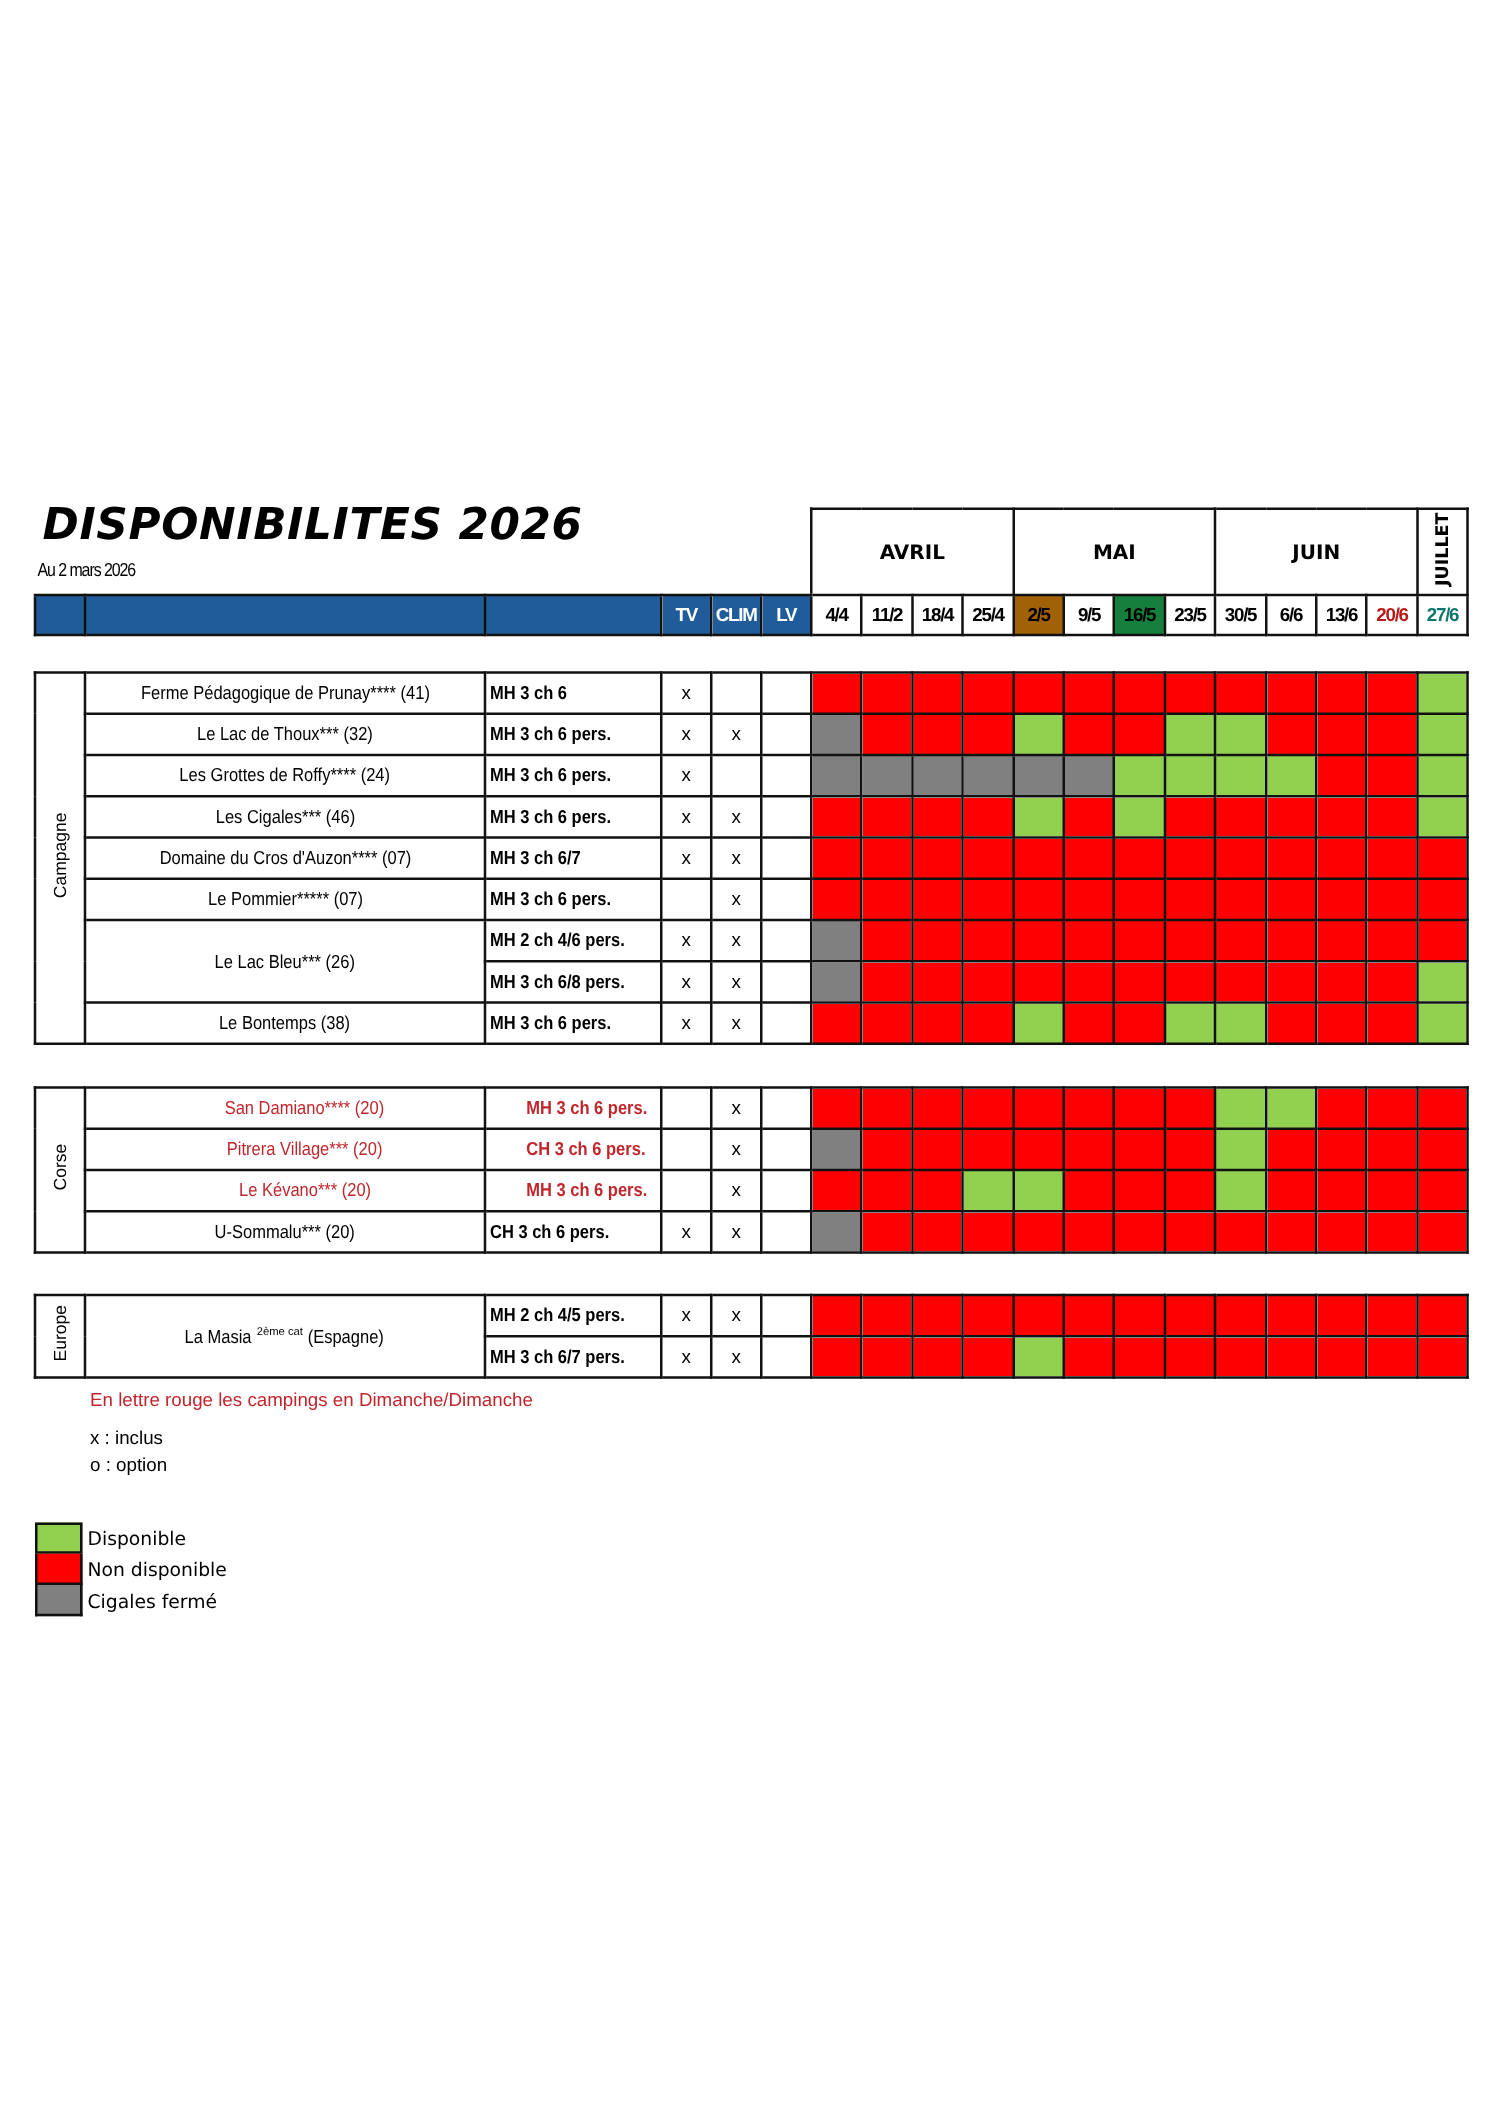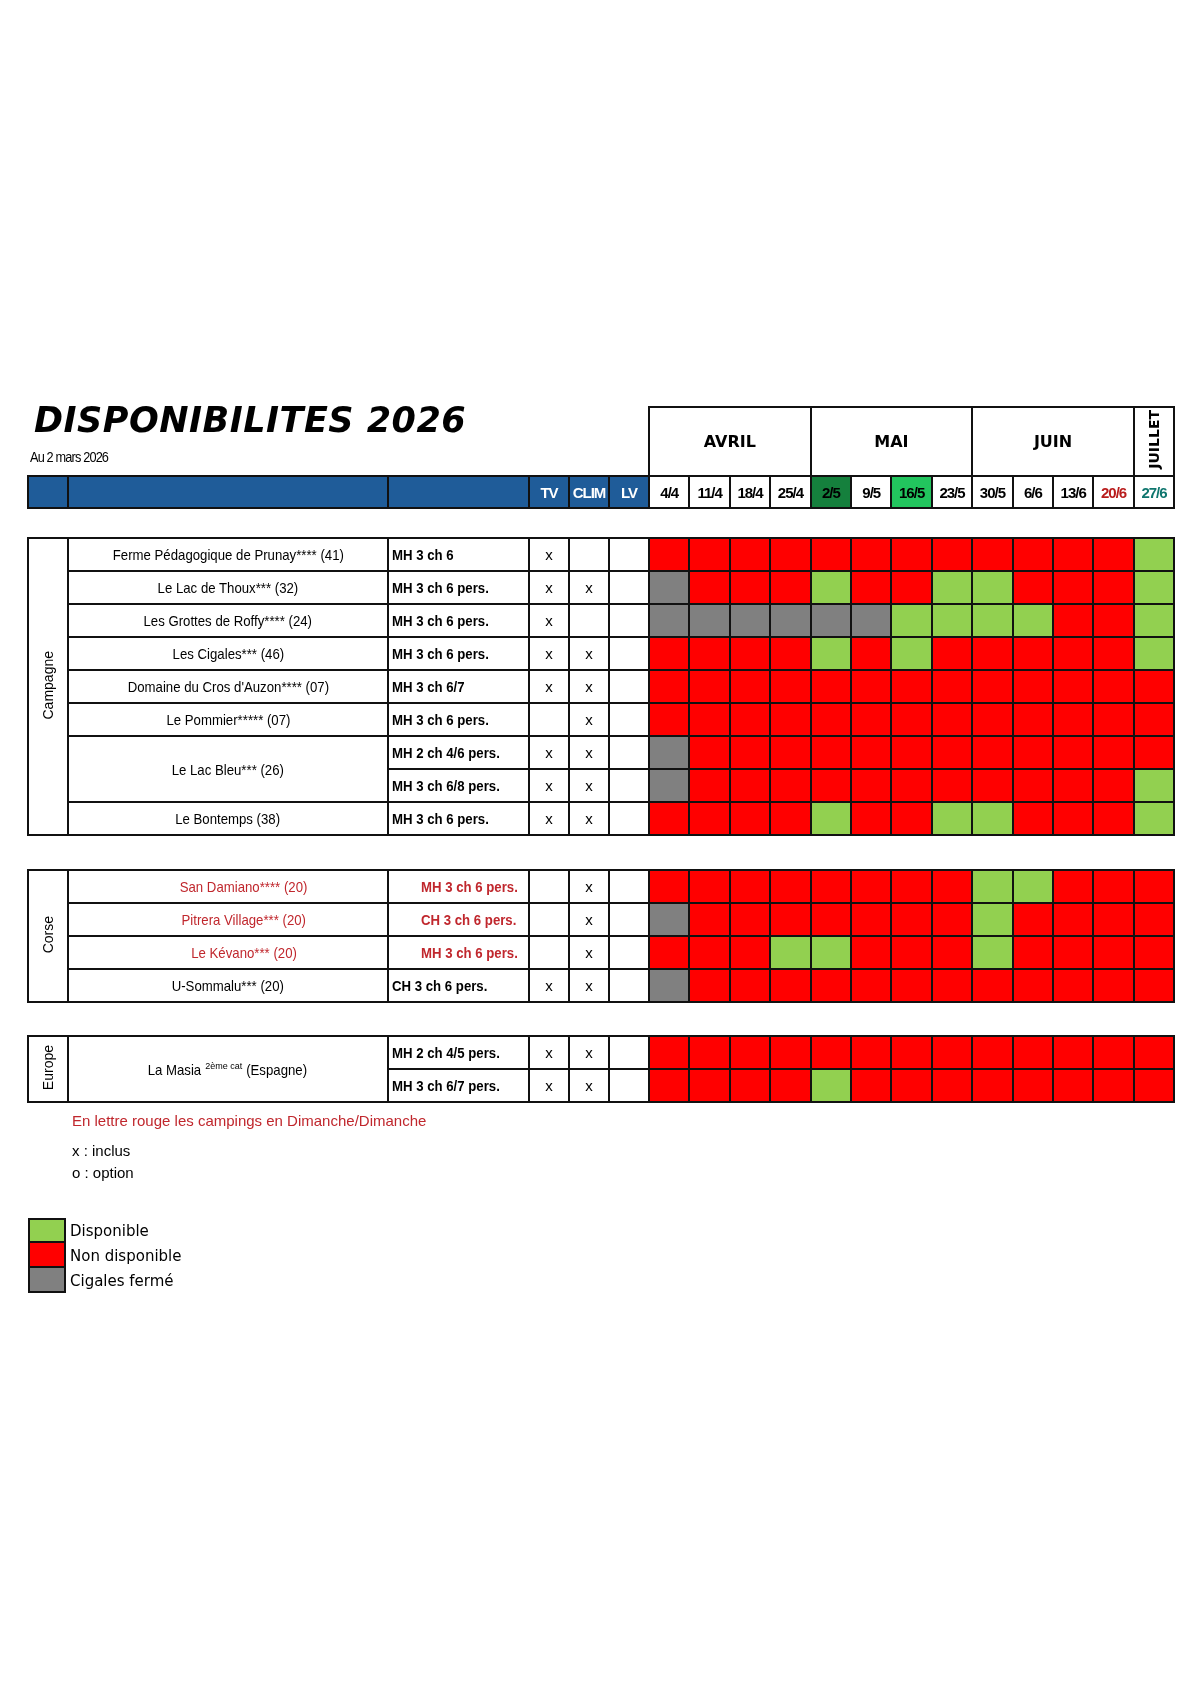--- a/index.html
+++ b/index.html
@@ -65,26 +65,26 @@
         <td colspan="1"><span class="vert">JUILLET</span></td>
       </tr>
       <tr class="blue dates">
         <td></td>
         <td></td>
         <td></td>
         <td>TV</td>
         <td>CLIM</td>
         <td>LV</td>
         <td style="background: rgb(255, 255, 255); color: rgb(0, 0, 0); border-radius: 15px;">4/4</td>
-        <td style="background: rgb(255, 255, 255); color: rgb(0, 0, 0);">11/4</td>
+        <td style="background: rgb(255, 255, 255); color: rgb(0, 0, 0);">11/2</td>
         <td style="background: rgb(255, 255, 255); color: rgb(0, 0, 0);">18/4</td>
         <td style="background: rgb(255, 255, 255); color: rgb(0, 0, 0);">25/4</td>
-        <td style="background: #15803d; color: rgb(0, 0, 0); margin-top: 24px;">2/5</td>
+        <td style="background: #a16207; color: rgb(0, 0, 0); margin-top: 24px;">2/5</td>
         <td style="background: rgb(255, 255, 255); color: rgb(0, 0, 0);">9/5</td>
-        <td style="background: #22c55e; color: rgb(0, 0, 0);">16/5</td>
+        <td style="background: #15803d; color: rgb(0, 0, 0);">16/5</td>
         <td style="background: rgb(255, 255, 255); color: rgb(0, 0, 0);">23/5</td>
         <td style="background: rgb(255, 255, 255); color: rgb(0, 0, 0);">30/5</td>
         <td style="background: rgb(255, 255, 255); color: rgb(0, 0, 0);">6/6</td>
         <td style="background: rgb(255, 255, 255); color: rgb(0, 0, 0);">13/6</td>
         <td style="background: rgb(255, 255, 255); color: #b91c1c;">20/6</td>
         <td style="background: rgb(255, 255, 255); color: #0f766e;">27/6</td>
       </tr>
     </tbody>
 </table>
 

